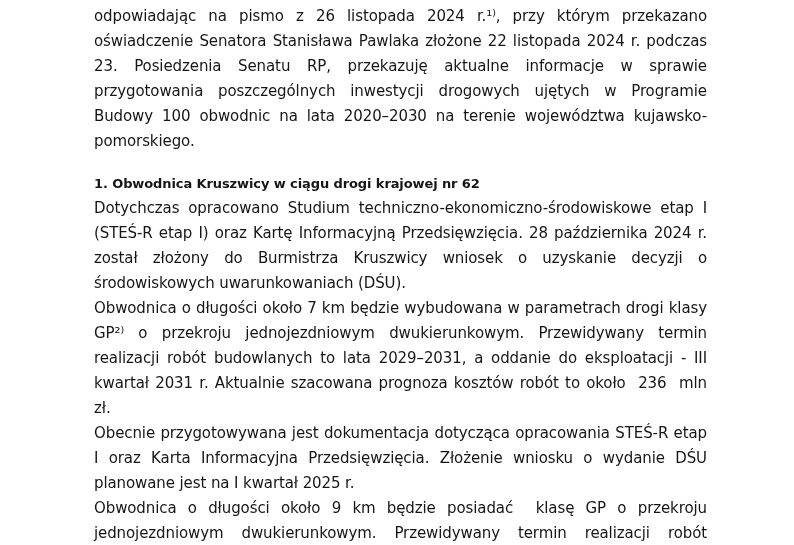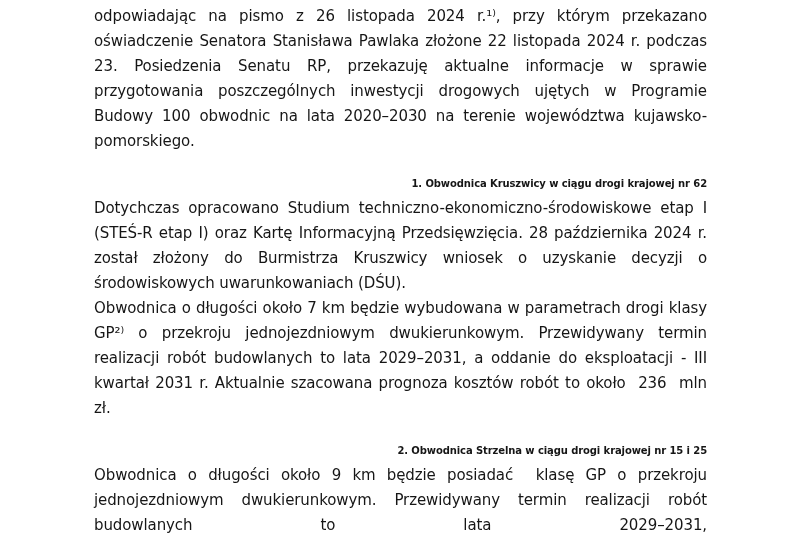--- a/index.html
+++ b/index.html
@@ -25,23 +25,23 @@
     background: #ffffff;
   }
   .para {
     margin: 0;
     text-align: justify;
     white-space: pre-wrap;
   }
   .heading {
     margin: 17px 0 0 0;
     padding: 0;
-    font-size: 10px;
+    font-size: 13px;
     font-weight: 700;
-    text-align: right;
+    text-align: left;
     white-space: pre-wrap;
   }
   
   .para-cut {
     text-align-last: justify;
   }
 </style>
 </head>
 <body>
 
@@ -49,17 +49,17 @@
 
   <p class="para">odpowiadając na pismo z 26 listopada 2024 r.¹⁾, przy którym przekazano oświadczenie Senatora Stanisława Pawlaka złożone 22 listopada 2024 r. podczas 23. Posiedzenia Senatu RP, przekazuję aktualne informacje w sprawie przygotowania poszczególnych inwestycji drogowych ujętych w Programie Budowy 100 obwodnic na lata 2020–2030 na terenie województwa kujawsko-pomorskiego.</p>
 
   <section>
     <p class="heading">1. Obwodnica Kruszwicy w ciągu drogi krajowej nr 62</p>
     <p class="para">Dotychczas opracowano Studium techniczno-ekonomiczno-środowiskowe etap I (STEŚ-R etap I) oraz Kartę Informacyjną Przedsięwzięcia. 28 października 2024 r. został złożony do Burmistrza Kruszwicy wniosek o uzyskanie decyzji o środowiskowych uwarunkowaniach (DŚU).</p>
     <p class="para">Obwodnica o długości około 7 km będzie wybudowana w parametrach drogi klasy GP²⁾ o przekroju jednojezdniowym dwukierunkowym. Przewidywany termin realizacji robót budowlanych to lata 2029–2031, a oddanie do eksploatacji - III  kwartał 2031 r. Aktualnie szacowana prognoza kosztów robót to około  236  mln zł.</p>
   </section>
 
   <section>
-    <p class="heading">2. Obwodnica Strzelna w ciągu drogi krajowej nr 15 i 25</p>
+    <p class="para">Obecnie przygotowywana jest dokumentacja dotycząca opracowania STEŚ-R etap I oraz Karta Informacyjna Przedsięwzięcia. Złożenie wniosku o wydanie DŚU planowane jest na I kwartał 2025 r.</p>
     <p class="para para-cut">Obwodnica o długości około 9 km będzie posiadać  klasę GP o przekroju jednojezdniowym dwukierunkowym. Przewidywany termin realizacji robót budowlanych to lata 2029–2031,</p>
   </section>
 
 </main>
 
 </body></html>

